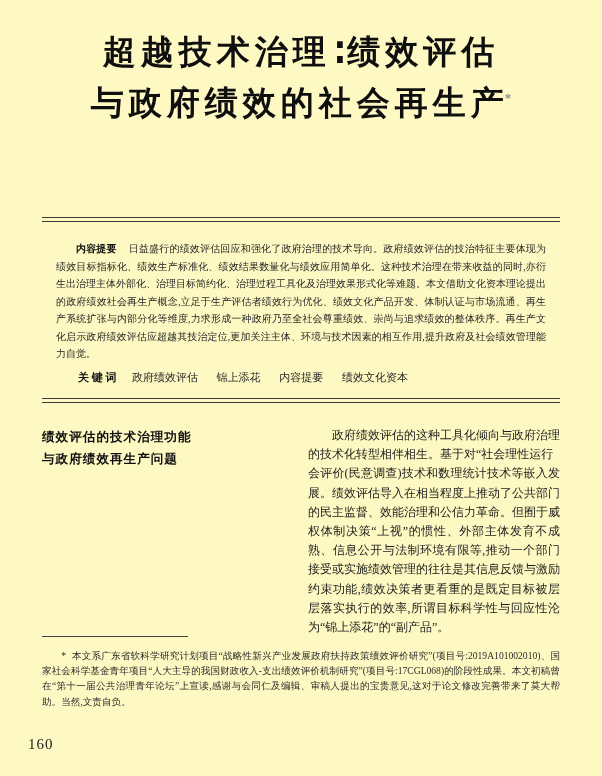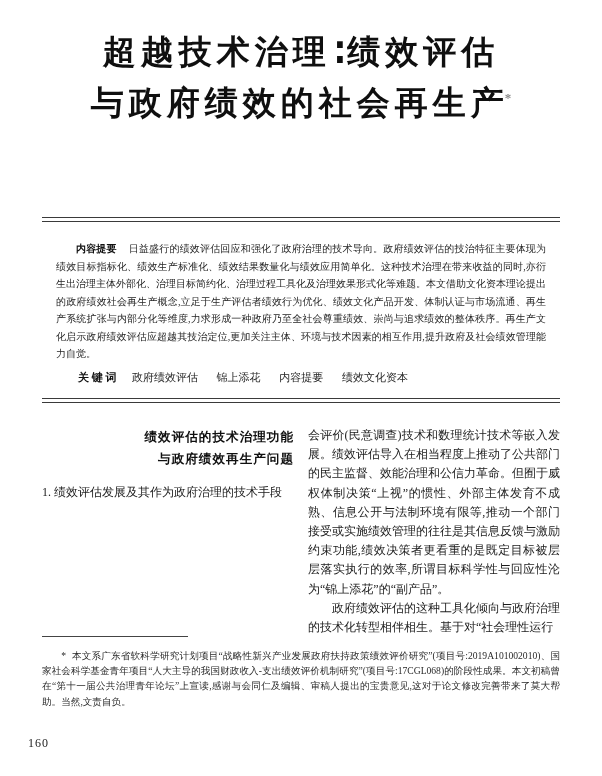--- a/index.html
+++ b/index.html
@@ -5,21 +5,21 @@
   html,body{margin:0;padding:0;}
   body{
     background:#e8e8e6;
     font-family:"Liberation Serif","DejaVu Serif",serif;
     -webkit-font-smoothing:antialiased;
   }
   .page{
     position:relative;
     width:602px;height:776px;
     margin:0 auto;
-    background:#ffffff;
+    background:#fef9c3;
     color:#1d1d1d;
     overflow:hidden;
   }
   
   .title-block{position:absolute;top:30px;left:0;right:0;text-align:center;}
   .title{
     margin:0;
     font-size:33px;font-weight:bold;color:#0f0f0f;
     line-height:45px;letter-spacing:5px;
   }
@@ -53,41 +53,41 @@
   .keywords .label{font-weight:bold;margin-right:1.4em;color:#111;}
   .keywords .kw{margin-right:1.7em;}
   .abstract-block .rule-bottom{margin-top:12px;}
   
   .columns{
     position:absolute;top:426px;left:42px;right:42px;
     display:flex;justify-content:space-between;
   }
   .col{width:252px;font-size:12px;line-height:19.2px;color:#1b1b1b;}
   .sec-head{
-    margin:0 0 13px 0;text-align:right;
+    margin:0 0 13px 0;text-align:left;
     font-size:12.6px;font-weight:bold;line-height:22px;color:#101010;
     letter-spacing:1px;
   }
   .subsec{margin:0 0 2px 0;text-align:justify;word-break:break-all;}
   .para{margin:0;text-align:justify;word-break:break-all;}
   .para.indent{text-indent:2em;}
   
   .footnote-area{position:absolute;top:636px;left:42px;right:42px;}
   .fn-rule{width:146px;height:1px;background:#444;}
   .footnote{
     margin:11px 0 0 0;
     font-size:9.6px;line-height:15.2px;
     text-align:justify;word-break:break-all;
     text-indent:2em;color:#2a2a2a;
   }
   .footnote .fn-marker{margin-right:0.6em;}
   
   .page-number{
     position:absolute;left:28px;top:736px;
-    font-size:12px;color:#222;letter-spacing:1px;
+    font-size:15px;color:#222;letter-spacing:1px;
   }
 </style>
 </head>
 <body>
 
 <div class="page">
 
   <header class="title-block">
     <h1 class="title">
       <span>超越技术治理∶绩效评估</span><br>
@@ -105,25 +105,24 @@
     </p>
     <div class="rule rule-bottom"></div>
   </section>
 
   <main class="columns">
     <div class="col col-left">
       <h2 class="sec-head">
         <span>绩效评估的技术治理功能</span><br>
         <span>与政府绩效再生产问题</span>
       </h2>
-      <p class="subsec">1. 绩效评估发展及其作为政府治理的技术手段</p>
     </div>
     <div class="col col-right">
+      <p class="para indent">政府绩效评估的这种工具化倾向与政府治理的技术化转型相伴相生。基于对“社会理性运行</p>
       <p class="para">会评价(民意调查)技术和数理统计技术等嵌入发展。绩效评估导入在相当程度上推动了公共部门的民主监督、效能治理和公信力革命。但囿于威权体制决策“上视”的惯性、外部主体发育不成熟、信息公开与法制环境有限等,推动一个部门接受或实施绩效管理的往往是其信息反馈与激励约束功能,绩效决策者更看重的是既定目标被层层落实执行的效率,所谓目标科学性与回应性沦为“锦上添花”的“副产品”。</p>
-      <p class="para indent">政府绩效评估的这种工具化倾向与政府治理的技术化转型相伴相生。基于对“社会理性运行</p>
     </div>
   </main>
 
   <div class="footnote-area">
     <div class="fn-rule"></div>
     <p class="footnote">
       <span class="fn-marker">*</span><span>本文系广东省软科学研究计划项目“战略性新兴产业发展政府扶持政策绩效评价研究”(项目号:2019A101002010)、国家社会科学基金青年项目“人大主导的我国财政收入-支出绩效评价机制研究”(项目号:17CGL068)的阶段性成果。本文初稿曾在“第十一届公共治理青年论坛”上宣读,感谢与会同仁及编辑、审稿人提出的宝贵意见,这对于论文修改完善带来了莫大帮助。当然,文责自负。</span>
     </p>
   </div>
 

